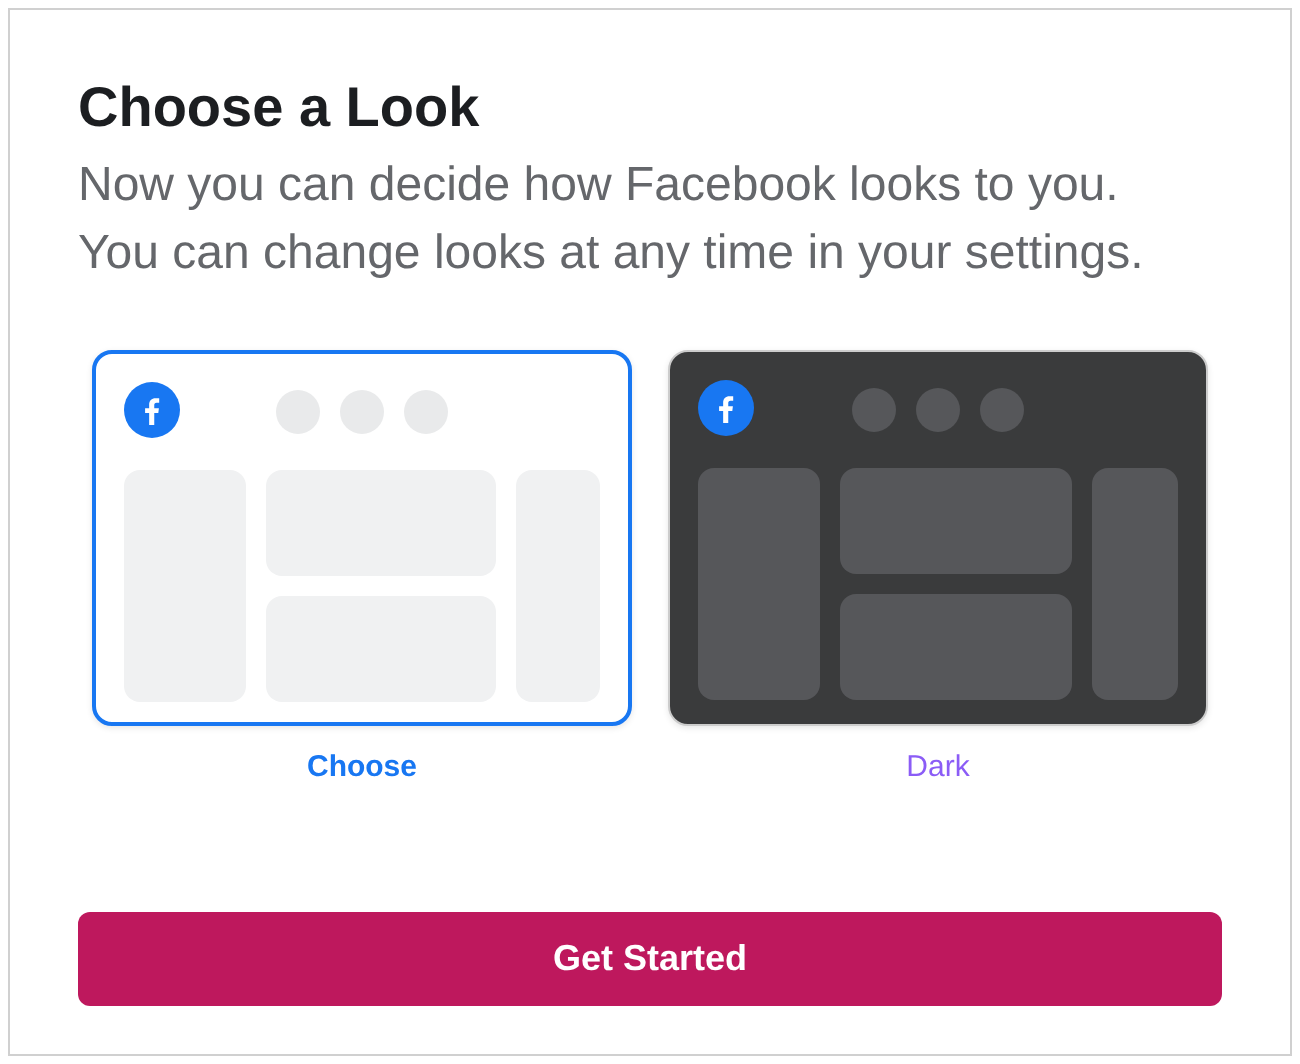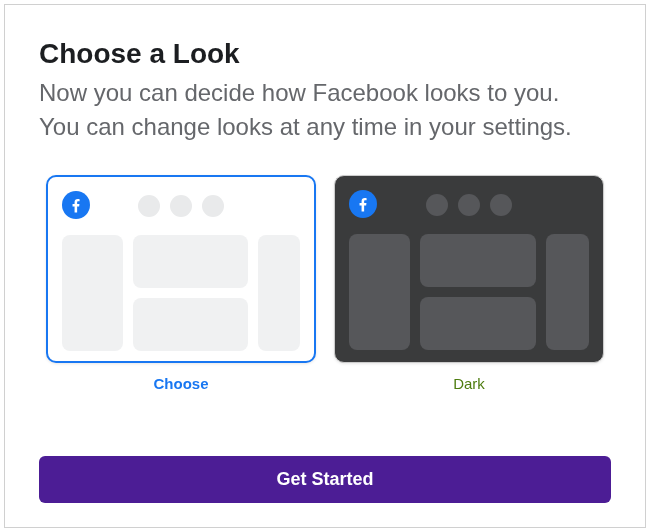--- a/index.html
+++ b/index.html
@@ -137,29 +137,29 @@
     }
     .theme-label {
       margin-top: 12px;
       font-size: 15px;
       font-weight: 600;
     }
     .theme-label.selected {
       color: #1877f2;
     }
     .theme-label.unselected {
-      color: #4d7c0f;
+      color: #8b5cf6;
       font-weight: 400;
     }
     .spacer {
       flex: 1;
     }
     .get-started-btn {
       width: 100%;
-      background: #4c1d95;
+      background: #be185d;
       color: #ffffff;
       border: none;
       border-radius: 6px;
       padding: 13px 0;
       font-size: 18px;
       font-weight: 600;
       cursor: pointer;
       font-family: inherit;
     }
   </style>

